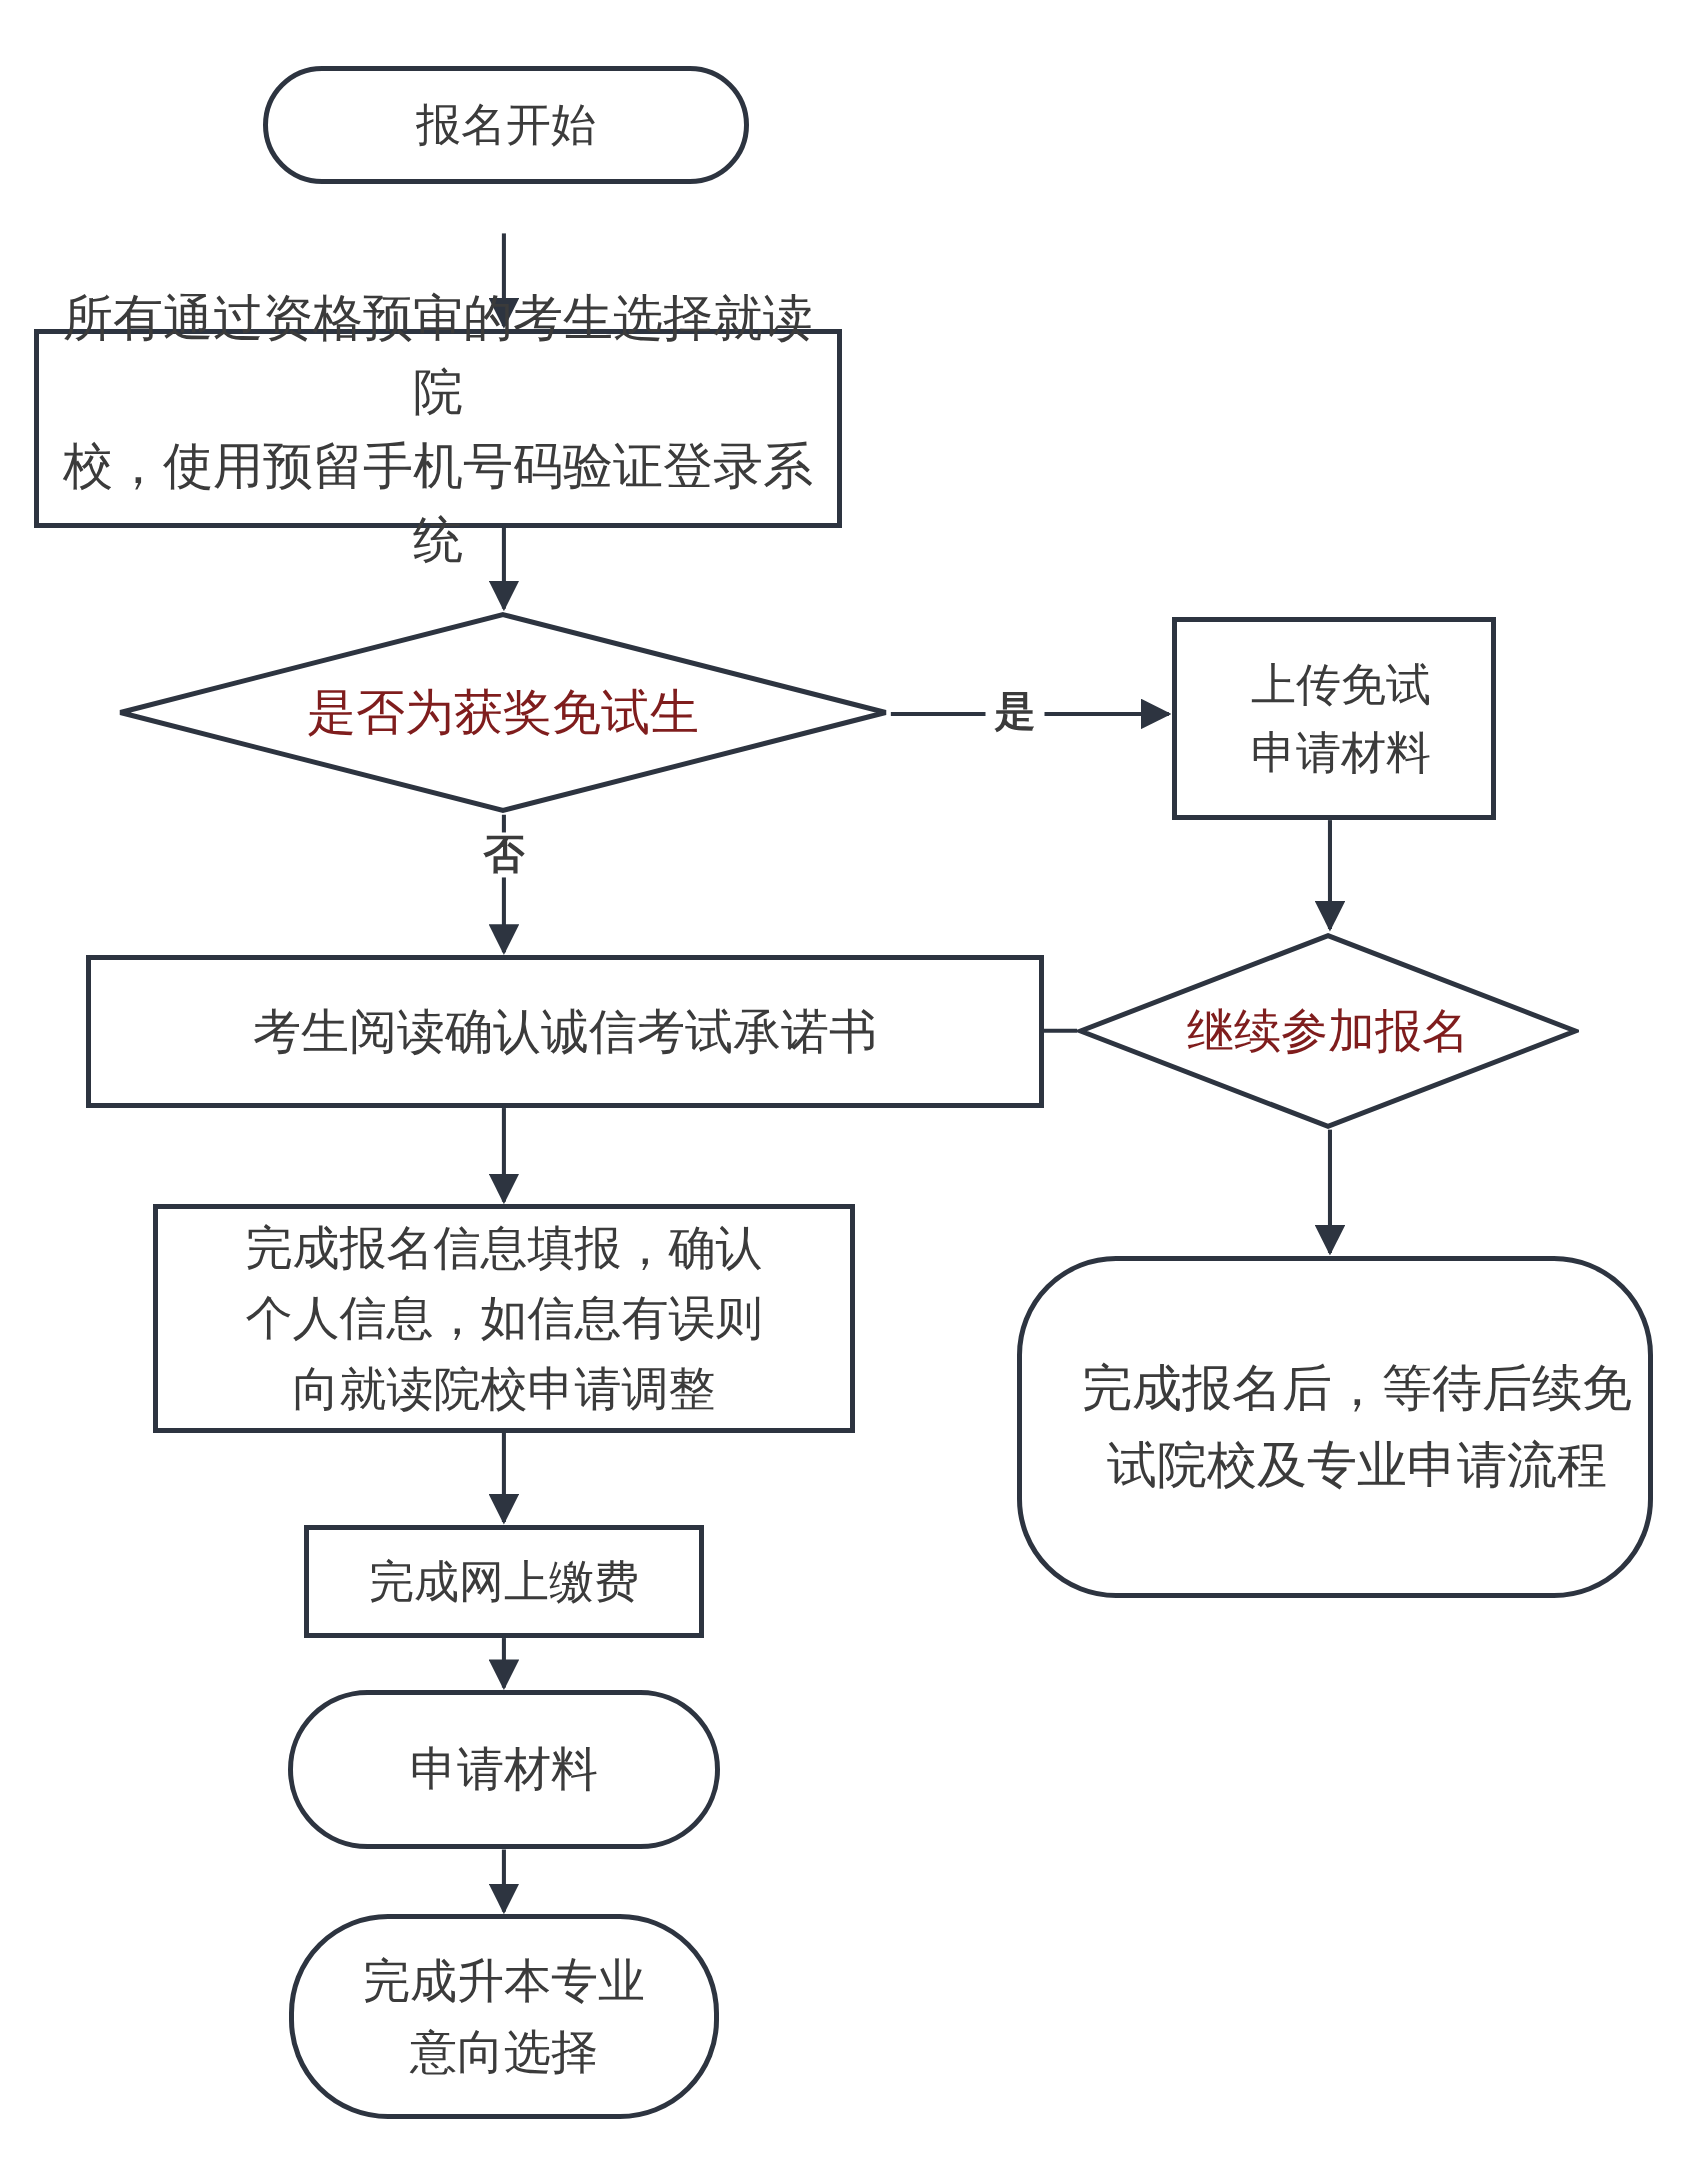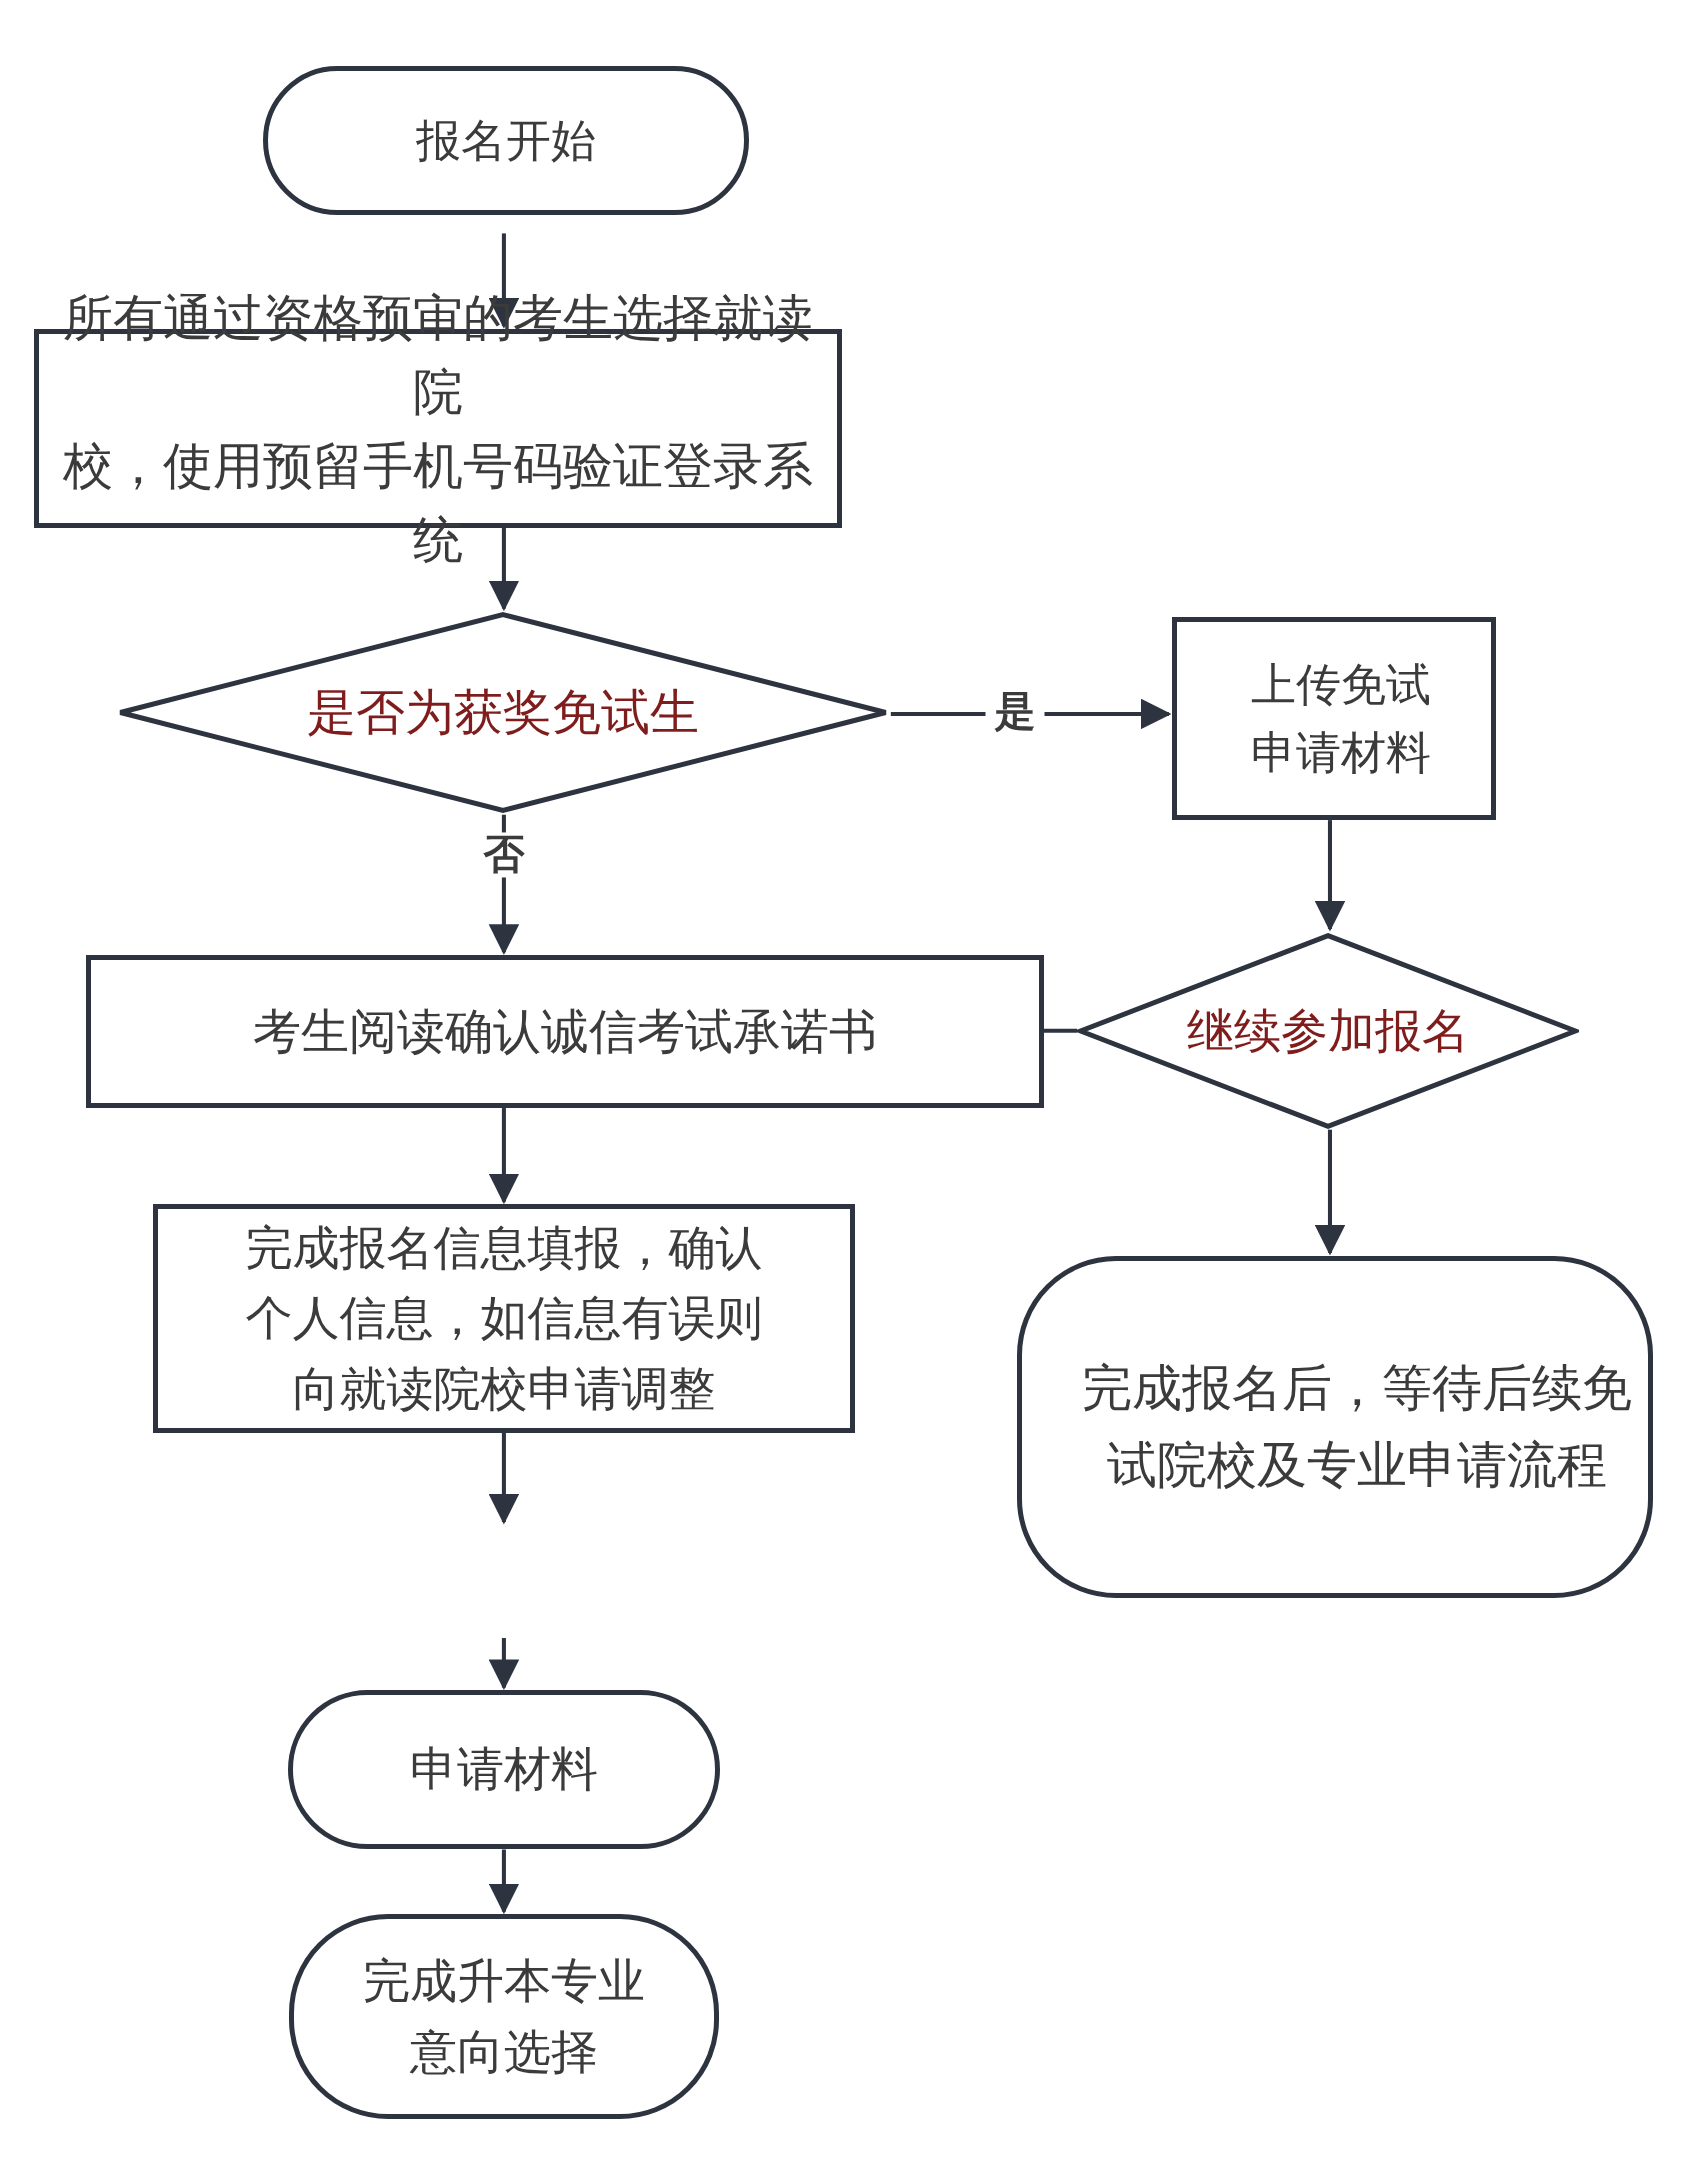--- a/index.html
+++ b/index.html
@@ -44,21 +44,21 @@
     position:absolute;z-index:2;
     background:#ffffff;
     font-weight:700;
     font-size:41px;
     color:#3b3b3b;
     padding:0 9px;
     transform:translate(-50%,-50%);
     line-height:1.1;
   }
   
-  #n-start     {left:263px; top:66px;   width:486px;  height:149px; font-size:45px;}
+  #n-start     {left:263px; top:66px;   width:486px;  height:118px; font-size:45px;}
   #n-select    {left:34px;  top:329px;  width:808px; height:199px; font-size:50px; line-height:1.48;}
   #n-award     {left:116px; top:611px;  width:774px;  height:203px; font-size:49px;}
   #n-upload    {left:1172px;top:617px;  width:324px;  height:203px; font-size:45px; line-height:1.5;padding-left:14px;}
   #n-commit    {left:86px;  top:955px; width:958px;  height:153px; font-size:48px;}
   #n-continue  {left:1077px;top:932px; width:502px;  height:198px; font-size:47px;}
   #n-wait      {left:1017px;top:1256px; width:636px;  height:342px; font-size:50px; line-height:1.55;padding-left:44px;}
   #n-fillinfo  {left:153px; top:1204px; width:702px;  height:229px; font-size:47px; line-height:1.5;}
   #n-pay       {left:304px; top:1525px; width:400px;  height:113px; font-size:45px;}
   #n-done      {left:288px; top:1690px; width:432px;  height:159px; font-size:47px;}
   #n-intent    {left:289px; top:1914px; width:430px;  height:205px; font-size:47px; line-height:1.5;}
@@ -113,20 +113,21 @@
     <div class="dlabel">继续参加报名</div>
   </div>
 
   <div class="node stadium-lg" id="n-wait">完成报名后，等待后续免
 试院校及专业申请流程</div>
 
   <div class="node" id="n-fillinfo">完成报名信息填报，确认
 个人信息，如信息有误则
 向就读院校申请调整</div>
 
+  <div class="node" id="n-pay">完成网上缴费</div>
 
   <div class="node stadium-md" id="n-done">申请材料</div>
 
   <div class="node stadium-lg" id="n-intent">完成升本专业
 意向选择</div>
 
   <div class="edge-label" id="lbl-yes">是</div>
 
   <div class="edge-label" id="lbl-no">否</div>
 

